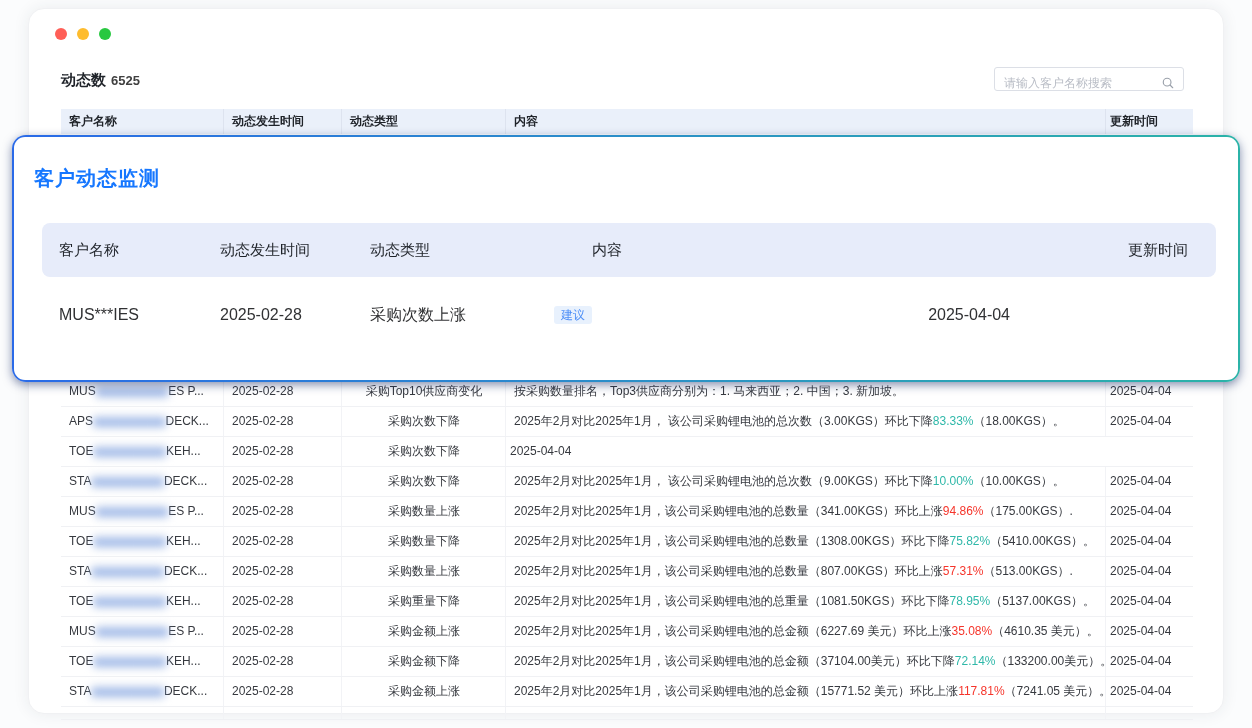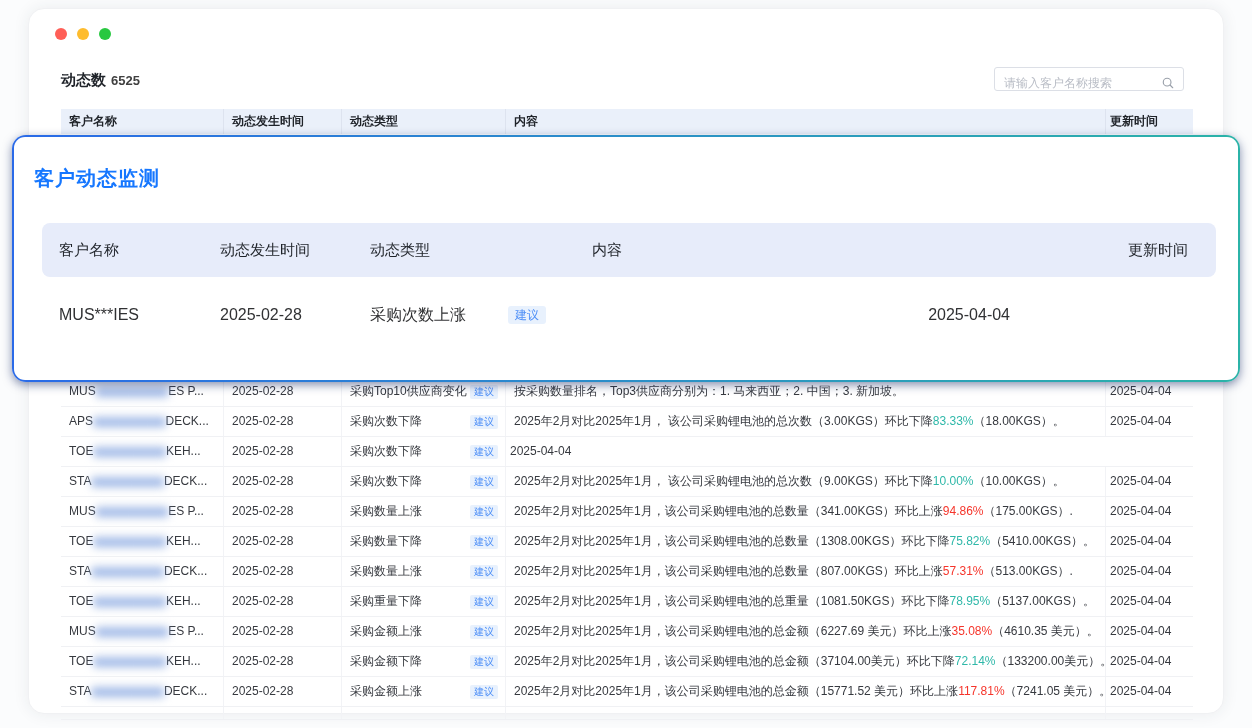--- a/index.html
+++ b/index.html
@@ -56,21 +56,21 @@
   }
   .trow .cell:last-child{border-right:none;padding-left:4px;}
   .trow.partial{height:12px;border-bottom:1px solid #f0f1f4;overflow:hidden;}
   .trow.partial .cell{height:12px;}
   .name-cell{color:#3d7df5;}
   .name-blur{
     display:inline-block;max-width:92px;overflow:hidden;color:#6f96e0;
     filter:blur(4px);background:rgba(205,215,232,.45);border-radius:2px;
     height:16px;line-height:16px;flex:0 1 auto;
   }
-  .type-cell{justify-content:space-between;padding-right:7px;}
+  .type-cell{justify-content:space-between;padding-right:7px;flex-direction:column;}
   .badge{
     flex:0 0 auto;font-size:10px;color:#4e8ff7;background:#e8f1fd;
     border-radius:2px;padding:2px 4px;line-height:1;
   }
   .pct-up{color:var(--up,#f5352b);}
   .pct-down{color:var(--down,#2fb8a9);}
   
   .overlay{
     position:absolute;left:12px;top:135px;width:1228px;height:247px;
     border-radius:14px;padding:2px;box-sizing:border-box;
@@ -92,21 +92,21 @@
     font-size:15px;font-weight:500;color:#1f2329;
   }
   .ov-header .ov-cell:first-child{padding-left:17px;}
   .ov-header .ov-cell:last-child{text-align:right;padding-right:28px;}
   .ov-row{
     position:absolute;left:28px;right:22px;top:130px;height:96px;
     align-items:center;font-size:16px;color:#303133;
   }
   .ov-row .ov-cell:first-child{padding-left:17px;}
   .ov-row .ov-cell:last-child{text-align:right;padding-right:28px;}
-  .ov-type{display:flex;align-items:center;}
+  .ov-type{display:flex;align-items:center;justify-content:space-between;}
   .ov-badge{
     font-size:12px;color:#4e8ff7;background:#e8f1fd;border-radius:3px;
     padding:3px 7px;line-height:1;margin-left:42px;
   }
   .ov-content{line-height:26px;font-size:16px;}
 </style>
 </head>
 <body>
 
 <div class="window">

